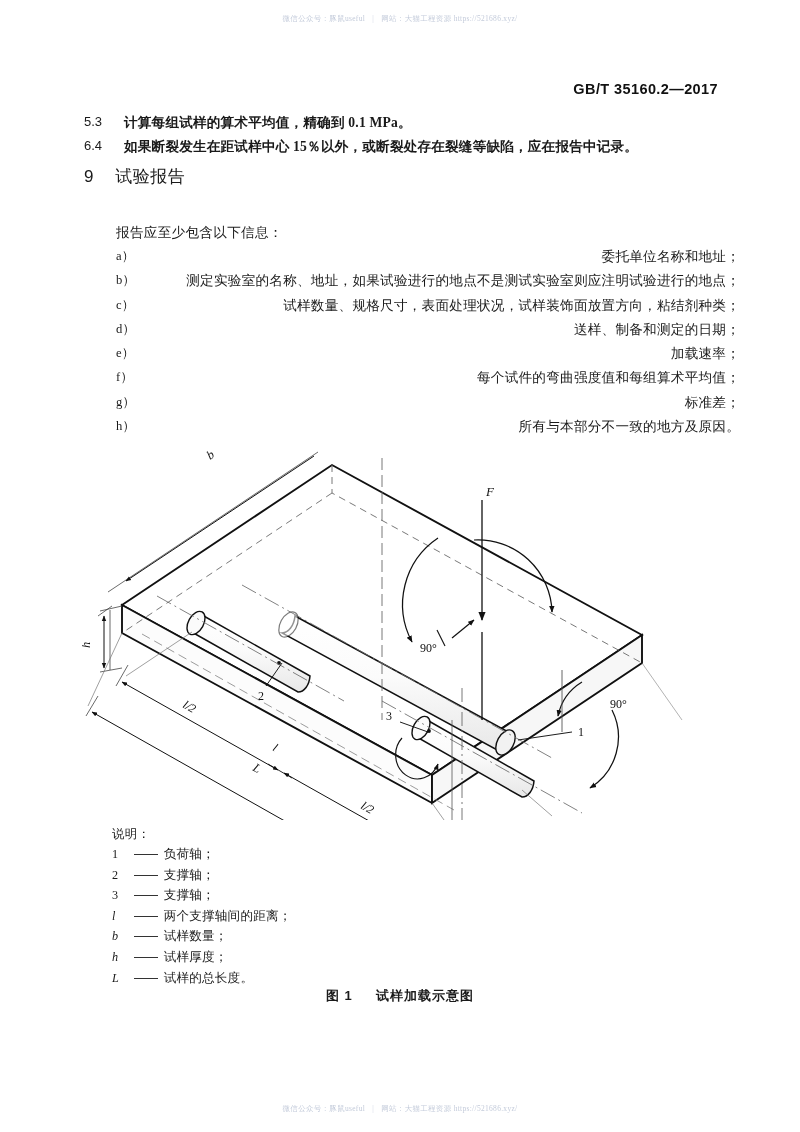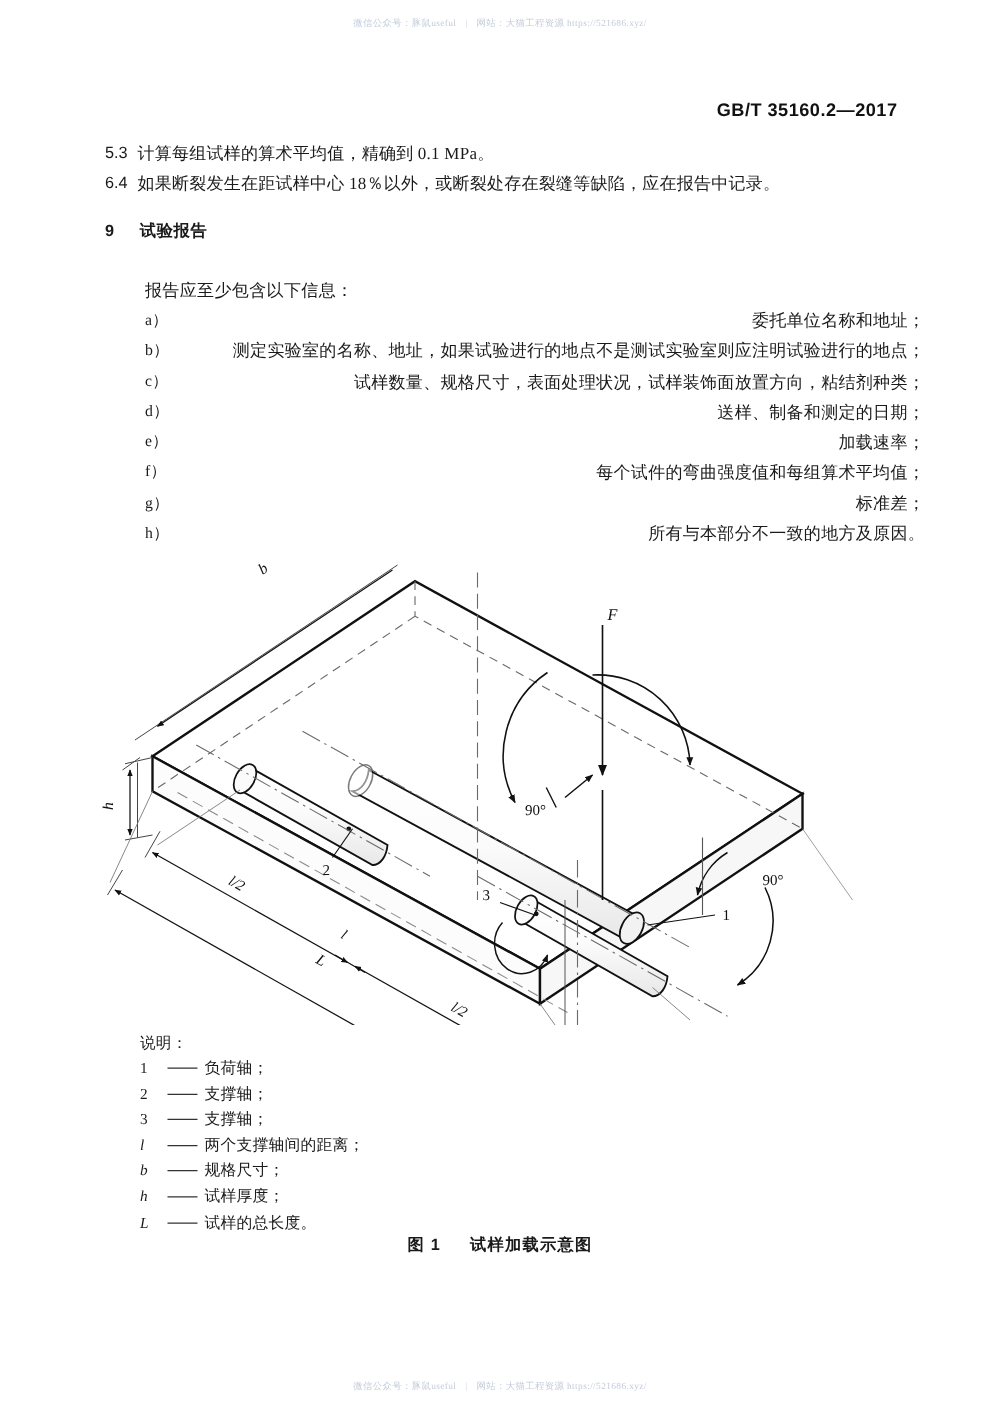--- a/index.html
+++ b/index.html
@@ -68,33 +68,34 @@
   }
   .clause-num {
     position: absolute;
     left: 0;
     top: 0;
     font-family: "Liberation Sans", sans-serif;
     font-size: 13px;
   }
   .clause-text {
     display: block;
-    margin-left: 26px;
+    margin-left: 40px;
     letter-spacing: 0.2px;
+    font-weight: bold;
   }
   .c82 { top: 112px; }
   .c83 { top: 136px; }
 
   .section-heading {
     position: absolute;
     left: 84px;
-    top: 176px;
+    top: 165px;
     font-family: "Liberation Sans", sans-serif;
-    font-weight: bold;
-    font-size: 13px;
+    font-weight: normal;
+    font-size: 17px;
     letter-spacing: 0.5px;
   }
   .section-heading .sh-num { margin-right: 16px; }
 
   .intro-line {
     position: absolute;
     left: 116px;
     top: 224px;
     font-size: 13.6px;
     letter-spacing: 0.3px;
@@ -199,21 +200,21 @@
 
   <div class="doc-header">GB/T 35160.2—2017</div>
 
   <div class="clause c82">
     <span class="clause-num">5.3</span>
     <span class="clause-text">计算每组试样的算术平均值，精确到 0.1 MPa。</span>
   </div>
 
   <div class="clause c83">
     <span class="clause-num">6.4</span>
-    <span class="clause-text">如果断裂发生在距试样中心 18％以外，或断裂处存在裂缝等缺陷，应在报告中记录。</span>
+    <span class="clause-text">如果断裂发生在距试样中心 15％以外，或断裂处存在裂缝等缺陷，应在报告中记录。</span>
   </div>
 
   <div class="section-heading">
     <span class="sh-num">9</span>
     <span>试验报告</span>
   </div>
 
   <div class="intro-line">报告应至少包含以下信息：</div>
 
   <div class="item-list">
@@ -413,21 +414,21 @@
       <span class="legend-desc">支撑轴；</span>
     </div>
     <div class="legend-row">
       <span class="legend-key italic">l</span>
       <span class="legend-dash"></span>
       <span class="legend-desc">两个支撑轴间的距离；</span>
     </div>
     <div class="legend-row">
       <span class="legend-key italic">b</span>
       <span class="legend-dash"></span>
-      <span class="legend-desc">规格尺寸；</span>
+      <span class="legend-desc">试样数量；</span>
     </div>
     <div class="legend-row">
       <span class="legend-key italic">h</span>
       <span class="legend-dash"></span>
       <span class="legend-desc">试样厚度；</span>
     </div>
     <div class="legend-row">
       <span class="legend-key italic">L</span>
       <span class="legend-dash"></span>
       <span class="legend-desc">试样的总长度。</span>

